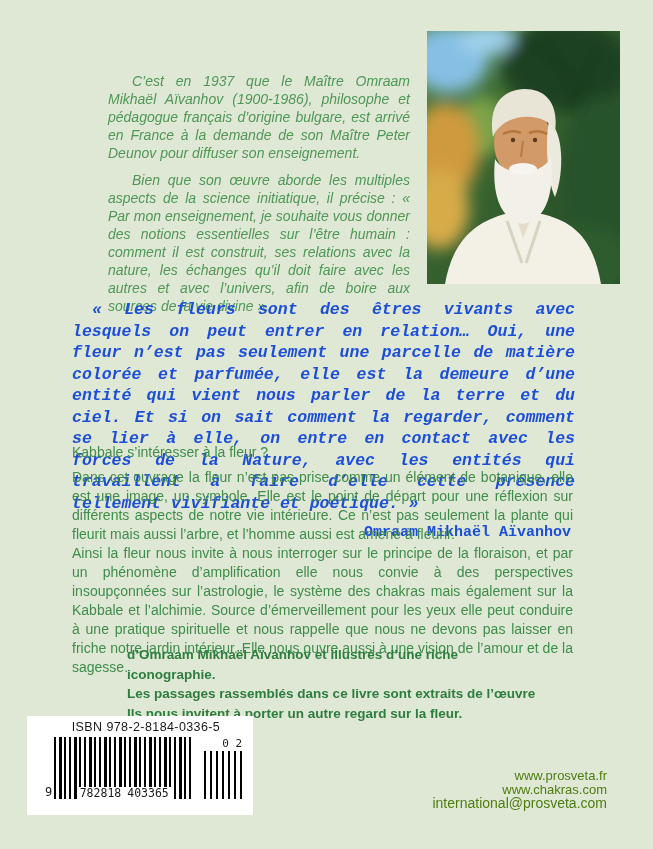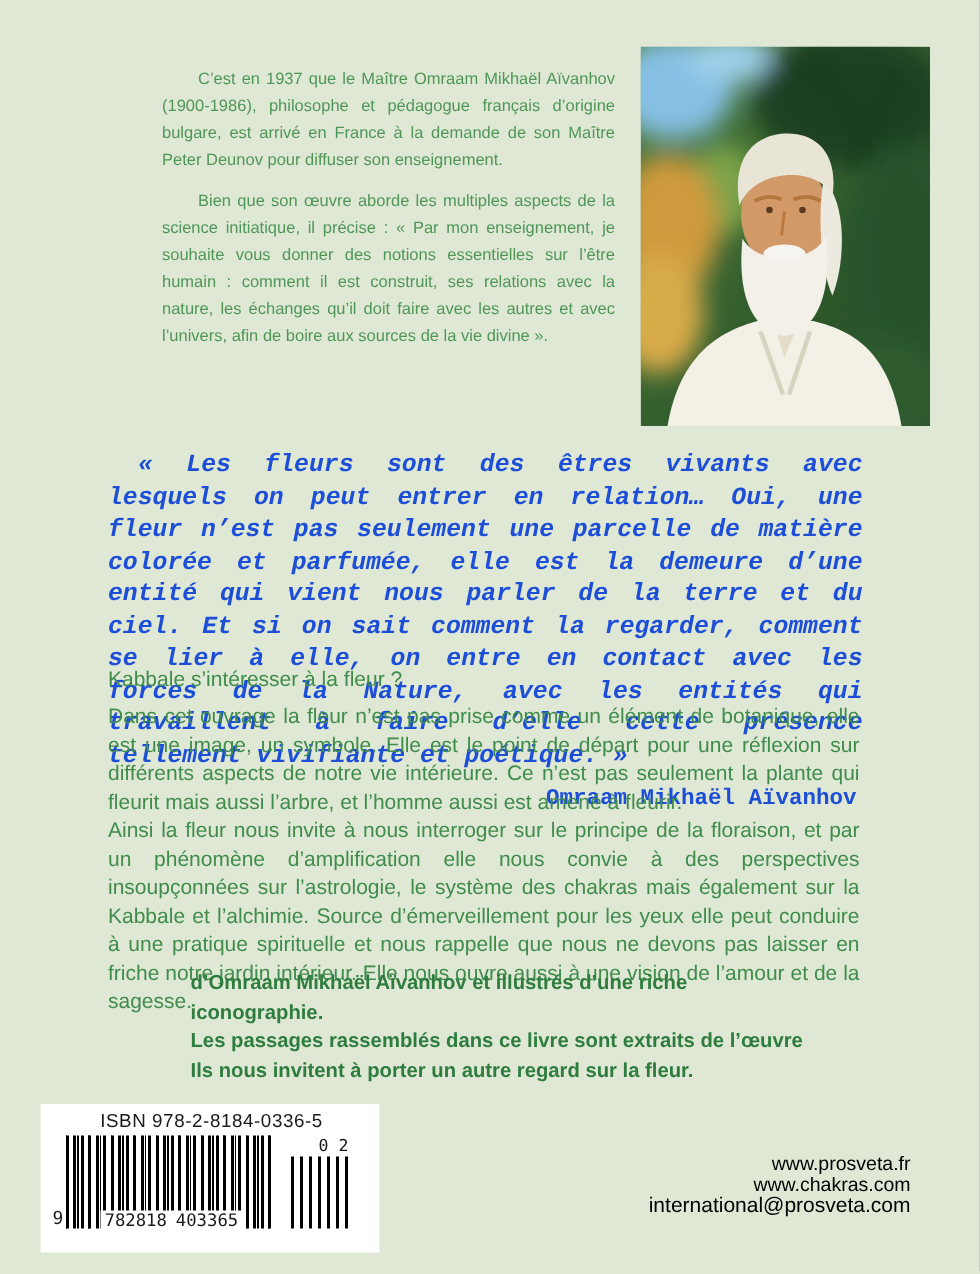--- a/index.html
+++ b/index.html
@@ -11,23 +11,24 @@
     font-family:"Liberation Sans", sans-serif;
   }
   
   .photo{
     position:absolute;left:427px;top:31px;width:193px;height:253px;
     overflow:hidden;
   }
   .photo svg{display:block;width:100%;height:100%;}
   
   .intro{
-    position:absolute;left:108px;top:44px;width:302px;
+    position:absolute;left:108px;top:72px;width:302px;
     color:#4f9657;
-    font-size:11px;line-height:18px;
+    font-style:italic;
+    font-size:14px;line-height:18px;
     text-align:justify;
   }
   .intro p{margin:0 0 9px 0;text-indent:24px;}
   
   .quote{
     position:absolute;left:72px;top:299px;width:503px;
     color:#1d4ed8;
     font-family:Liberation Mono, monospace;
     font-weight:bold;font-style:italic;
     font-size:16.5px;line-height:21.5px;
@@ -54,23 +55,22 @@
     position:absolute;left:127px;top:645px;width:420px;
     color:#2e7d3f;
     font-weight:bold;
     font-size:13.5px;line-height:19.5px;
   }
   
   .barcode-box{
     position:absolute;left:27px;top:716px;width:226px;height:99px;
     background:#ffffff;
     box-sizing:border-box;
-    padding:4px 6px 0 8px;
+    padding:4px 6px 0 18px;
     color:#1a1a1a;
-    margin-top:20px;
   }
   .isbn-label{
     text-align:center;
     font-size:12.5px;
     letter-spacing:.4px;
     margin-bottom:3px;
   }
   .bc-row{display:flex;align-items:flex-start;}
   .bc-lead{
     font-family:"DejaVu Sans Mono", monospace;
@@ -101,21 +101,21 @@
   .bc-addon-bars{
     margin-top:1px;height:48px;
     background:
       repeating-linear-gradient(90deg,#000 0 2px,transparent 2px 6px),
       #fff;
   }
   
   .footer-links{
     position:absolute;right:46px;top:769px;
     text-align:right;
-    color:#000000;
+    color:#4d7c0f;
     font-size:13px;line-height:14px;
   }
   .footer-links .small{font-size:14px;line-height:12px;}
 </style>
 </head>
 <body>
 
 <div class="cover">
 
   <div class="photo">

